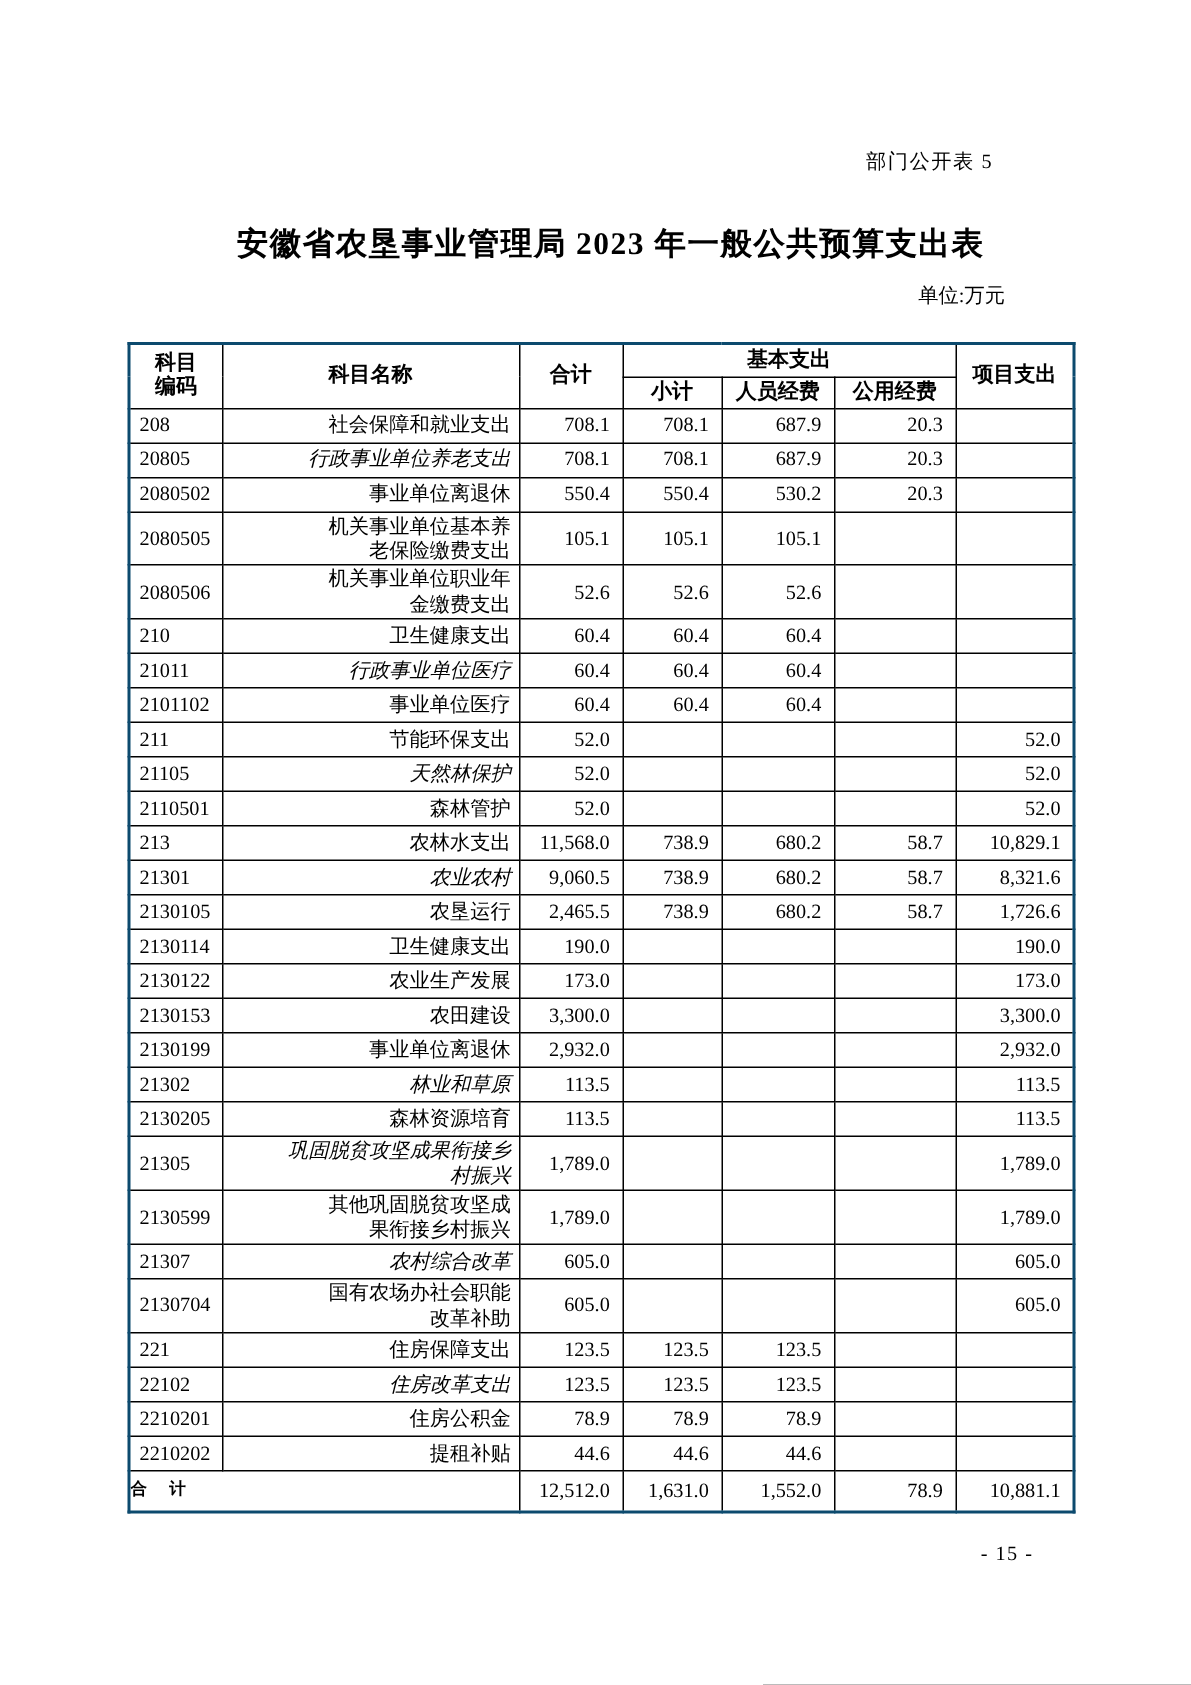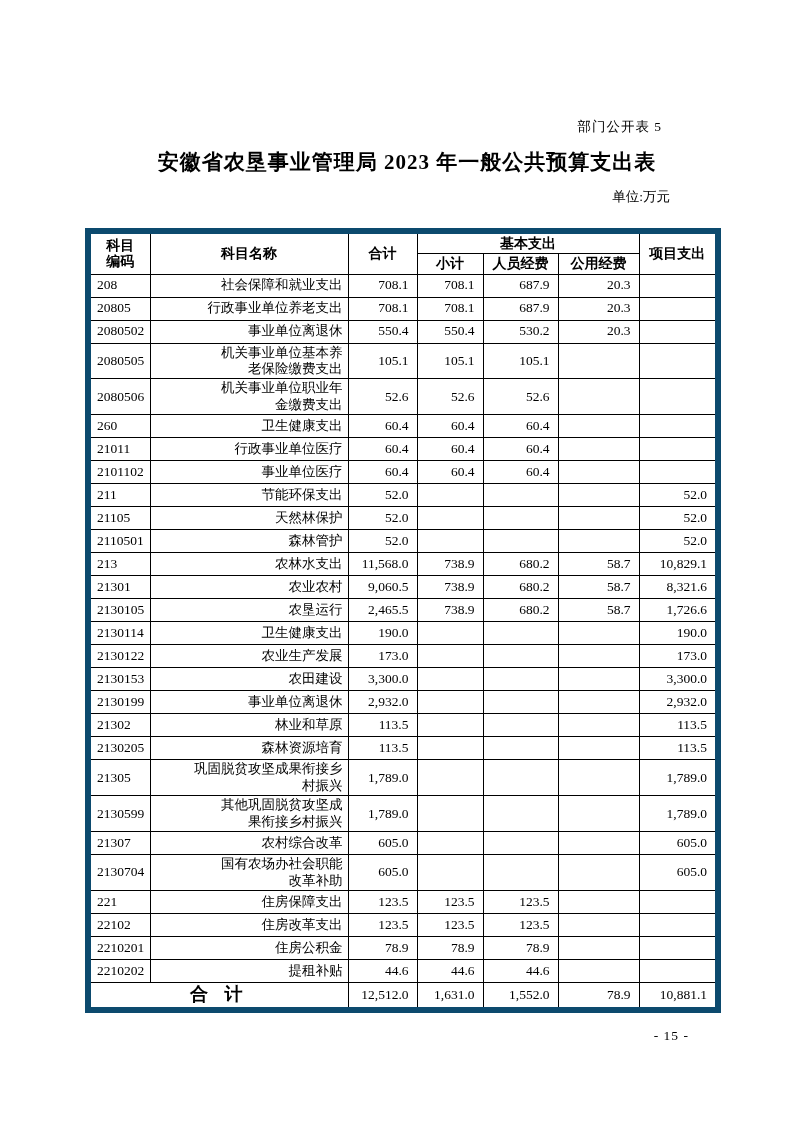--- a/index.html
+++ b/index.html
@@ -6,21 +6,21 @@
   .page{
     position:relative;
     width:794px;height:1123px;
     margin:0 auto;
     background:#fff;
     font-family:"Liberation Serif","DejaVu Serif",serif;
     color:#000;
     overflow:hidden;
   }
   .doc-label{
-    position:absolute;top:118px;right:132px;
+    position:absolute;top:99px;right:132px;
     font-size:13.5px;letter-spacing:1px;
   }
   .doc-title{
     position:absolute;top:148px;left:0;width:100%;
     text-align:center;font-size:21px;font-weight:bold;letter-spacing:1px;margin-left:10px;
   }
   .unit-note{
     position:absolute;top:188px;left:85px;width:630px;
     text-align:right;padding-right:45px;box-sizing:border-box;
     font-size:13.5px;
@@ -32,36 +32,36 @@
     table-layout:fixed;
     font-size:13.5px;
   }
   .budget-table td,.budget-table th{
     border:1px solid #000;
     padding:1px 0;
     vertical-align:middle;
     line-height:1.22;
     overflow:hidden;
   }
-  .budget-table{border:6px solid #0c4a6e;}
+  .budget-table{border:2px solid #0c4a6e;}
   .budget-table th{
     font-weight:bold;text-align:center;font-size:14px;padding:0;
   }
   th.prewrap{white-space:pre-line;line-height:1.15;}
   tr.hrow1{height:22px;}
   tr.hrow2{height:21px;}
   tr.drow{height:23px;}
   tr.trow{height:27px;}
   td.code{text-align:left;padding-left:6px;margin-left:26px;}
   td.name{text-align:right;padding-left:5px;padding-right:5px;}
-  td.name.lvl2{text-indent:28px;}
+  td.name.lvl2{text-indent:28px;font-style:italic;}
   td.name.lvl3{text-indent:56px;margin-top:20px;}
   td.num{text-align:right;padding-right:8px;font-variant-numeric:lining-nums;}
   td.total-label{
-    text-align:center;font-weight:bold;font-size:18px;letter-spacing:6px;
+    text-align:left;font-weight:bold;font-size:11px;letter-spacing:6px;
   }
   .page-number{
     position:absolute;top:1028px;right:105px;
     font-size:13.5px;letter-spacing:1px;
   }
 </style>
 </head>
 <body>
 
 <div class="page">
@@ -137,21 +137,21 @@
         <tr class="drow">
           <td class="code">2080506</td>
           <td class="name lvl3">机关事业单位职业年金缴费支出</td>
           <td class="num">52.6</td>
           <td class="num">52.6</td>
           <td class="num">52.6</td>
           <td class="num"></td>
           <td class="num"></td>
         </tr>
         <tr class="drow">
-          <td class="code">260</td>
+          <td class="code">210</td>
           <td class="name lvl1">卫生健康支出</td>
           <td class="num">60.4</td>
           <td class="num">60.4</td>
           <td class="num">60.4</td>
           <td class="num"></td>
           <td class="num"></td>
         </tr>
         <tr class="drow">
           <td class="code">21011</td>
           <td class="name lvl2">行政事业单位医疗</td>

